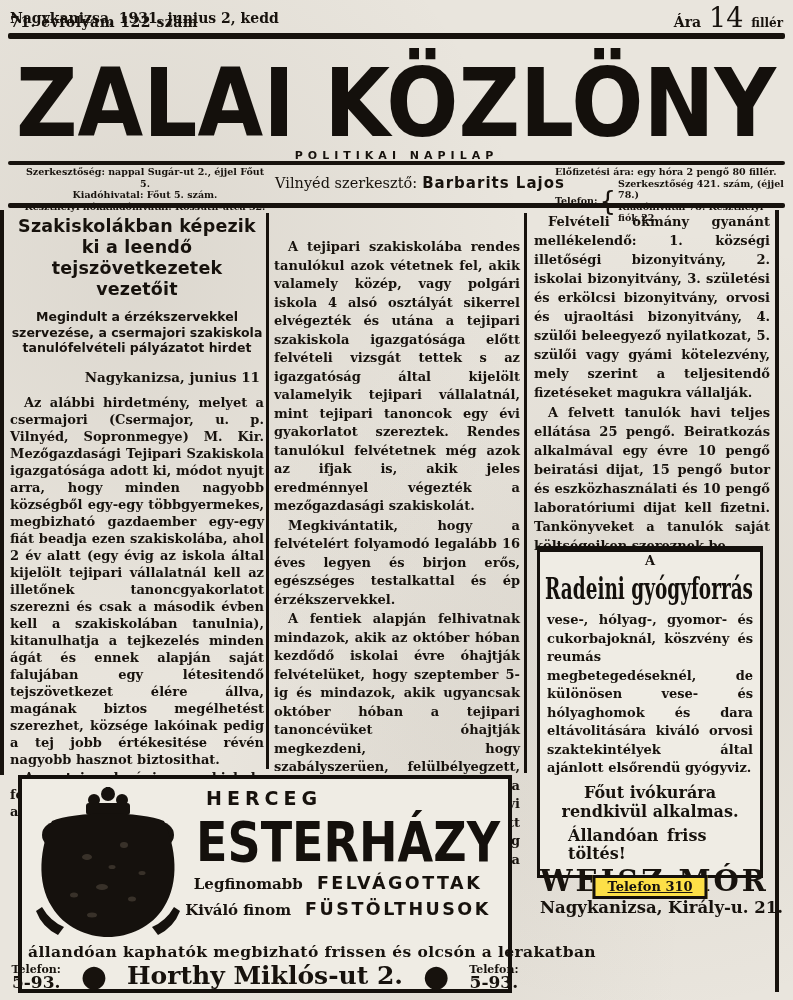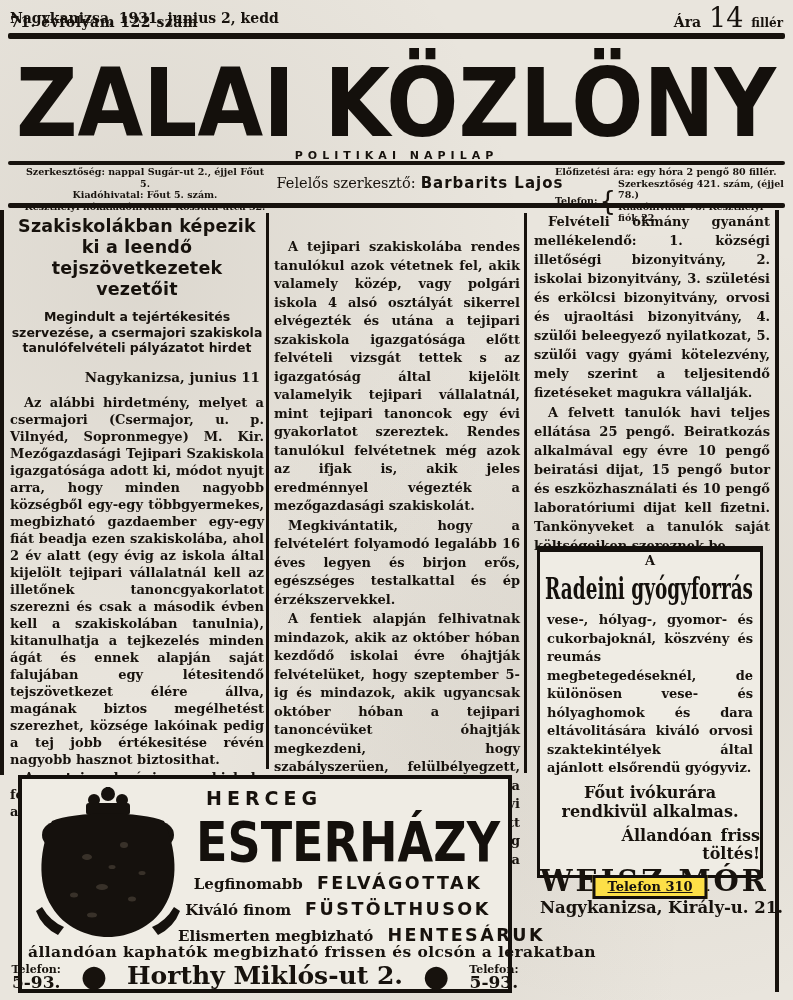--- a/index.html
+++ b/index.html
@@ -85,21 +85,21 @@
   .crest{ position:absolute; left:10px; top:8px; width:152px; height:150px; }
 
   
   .rad{ position:absolute; left:537px; top:546px; width:226px; height:332px;
         background:#efece4; border:3px solid #14100c; border-top-width:6px; }
   .rad-a{ text-align:center; font:bold 13px/14px "DejaVu Serif", serif; margin-top:2px; }
   .rad-title-svg{ display:block; margin:1px auto 0; width:214px; height:38px; }
   .rad-title-svg text{ font-family:"DejaVu Serif", serif; font-weight:bold; fill:#14100c; }
   .rad-body{ margin:4px 7px 0; text-align:justify; font:bold 13px/18.5px "DejaVu Serif", serif; }
   .rad-hazi{ margin-top:5px; text-align:center; font:bold 16px/19px "DejaVu Serif", serif; }
-  .rad-friss{ margin-top:6px; text-align:right; font:bold 16px/18px "DejaVu Serif", serif; word-spacing:3px;margin-left:28px; }
+  .rad-friss{ margin-top:6px; text-align:left; font:bold 16px/18px "DejaVu Serif", serif; word-spacing:3px;margin-left:28px; }
   .rad-forakt{ margin-top:6px; text-align:center; font:bold 14px/15px "DejaVu Serif", serif; letter-spacing:1px; }
   .rad-weisz{ margin-top:3px; text-align:center; font:bold 29px/31px "DejaVu Serif", serif; letter-spacing:3px; white-space:nowrap; }
   .rad-addr{ margin-top:1px; text-align:center; font:bold 16.5px/19px "DejaVu Serif", serif; white-space:nowrap; }
   .rad-tab{ position:absolute; left:50%; bottom:-24px; transform:translateX(-50%);
             background:#fde047; border:3px solid #14100c; padding:1px 12px 2px;
             font:bold 13px/15px "DejaVu Serif", serif; text-decoration:underline; white-space:nowrap; }
 </style>
 </head>
 <body>
 
@@ -122,21 +122,21 @@
   <div class="subtitle">POLITIKAI NAPILAP</div>
 
   <div class="rule" style="top:161px; left:8px; right:8px; height:3.5px;"></div>
   <div class="infobar">
     <div class="ib-left">
       <div>Szerkesztőség: nappal Sugár-ut 2., éjjel Főut 5.</div>
       <div>Kiadóhivatal: Főut 5. szám.</div>
       <div>Keszthelyi fiókkiadóhivatal: Kossuth-utca 32.</div>
     </div>
     <div class="ib-center">
-      <span class="ib-ed-label">Felelős szerkesztő:</span>
+      <span class="ib-ed-label">Vilnyéd szerkesztő:</span>
       <span class="ib-ed-name">Barbarits Lajos</span>
     </div>
     <div class="ib-right">
       <div>Előfizetési ára: egy hóra 2 pengő 80 fillér.</div>
       <div class="ib-tel">
         <span>Telefon:</span>
         <span class="brace">{</span>
         <span>
           <div>Szerkesztőség 421. szám, (éjjel 78.)</div>
           <div>Kiadóhivatal 78. Keszthelyi fiók 22.</div>
@@ -146,21 +146,21 @@
   </div>
   <div class="rule" style="top:203px; left:8px; right:8px; height:5px;"></div>
 
   <div class="edge" style="left:0; top:210px; width:4px; height:565px;"></div>
   <div class="vrule" style="left:266px; top:213px; height:556px;"></div>
   <div class="vrule" style="left:524px; top:213px; height:560px;"></div>
   <div class="edge" style="left:775px; top:210px; width:4px; height:782px;"></div>
 
   <div class="col col1">
     <div class="headline">Szakiskolákban képezik ki a leendő tejszövetkezetek vezetőit</div>
-    <div class="subhead">Megindult a tejértékesités szervezése, a csermajori szakiskola tanulófelvételi pályázatot hirdet</div>
+    <div class="subhead">Megindult a érzékszervekkel szervezése, a csermajori szakiskola tanulófelvételi pályázatot hirdet</div>
     <div class="datel">Nagykanizsa, junius 11</div>
     <p class="body1">Az alábbi hirdetmény, melyet a csermajori (Csermajor, u. p. Vilnyéd, Sopronmegye) M. Kir. Mezőgazdasági Tejipari Szakiskola igazgatósága adott ki, módot nyujt arra, hogy minden nagyobb községből egy-egy többgyermekes, megbizható gazdaember egy-egy fiát beadja ezen szakiskolába, ahol 2 év alatt (egy évig az iskola által kijelölt tejipari vállalatnál kell az illetőnek tanoncgyakorlatot szerezni és csak a második évben kell a szakiskolában tanulnia), kitanulhatja a tejkezelés minden ágát és ennek alapján saját falujában egy létesitendő tejszövetkezet élére állva, magának biztos megélhetést szerezhet, községe lakóinak pedig a tej jobb értékesitése révén nagyobb hasznot biztosithat.</p>
     <p>A tejgazdasági szakiskola felvételi értesitését az alábbiakban közöljük.</p>
   </div>
 
   <div class="col col2">
     <p>A tejipari szakiskolába rendes tanulókul azok vétetnek fel, akik valamely közép, vagy polgári iskola 4 alsó osztályát sikerrel elvégezték és utána a tejipari szakiskola igazgatósága előtt felvételi vizsgát tettek s az igazgatóság által kijelölt valamelyik tejipari vállalatnál, mint tejipari tanoncok egy évi gyakorlatot szereztek. Rendes tanulókul felvétetnek még azok az ifjak is, akik jeles eredménnyel végezték a mezőgazdasági szakiskolát.</p>
     <p>Megkivántatik, hogy a felvételért folyamodó legalább 16 éves legyen és birjon erős, egészséges testalkattal és ép érzékszervekkel.</p>
     <p>A fentiek alapján felhivatnak mindazok, akik az október hóban kezdődő iskolai évre óhajtják felvételüket, hogy szeptember 5-ig és mindazok, akik ugyancsak október hóban a tejipari tanoncévüket óhajtják megkezdeni, hogy szabályszerüen, felülbélyegzett, sajátkezüleg irt és a nagyméltóságu földmivelésügyi miniszter urhoz cimzett folyamodványaikat julius 1-ig küldjék be a tejipari szakiskola igazgatóságához.</p>
   </div>
@@ -215,24 +215,20 @@
     </svg>
     <div class="est-rows">
       <div class="est-row">
         <span class="est-light">Legfinomabb</span>
         <span class="est-strong">FELVÁGOTTAK</span>
       </div>
       <div class="est-row">
         <span class="est-light">Kiváló finom</span>
         <span class="est-strong">FÜSTÖLTHUSOK</span>
       </div>
-      <div class="est-row">
-        <span class="est-light">Elismerten megbizható</span>
-        <span class="est-strong">HENTESÁRUK</span>
-      </div>
     </div>
     <div class="est-line">állandóan kaphatók megbizható frissen és olcsón a lerakatban</div>
     <div class="est-bottom">
       <span class="est-tel">
         <div>Telefon:</div>
         <div class="num">5-93.</div>
       </span>
       <span class="est-dot">●</span>
       <span class="est-addr">Horthy Miklós-ut 2.</span>
       <span class="est-dot">●</span>

